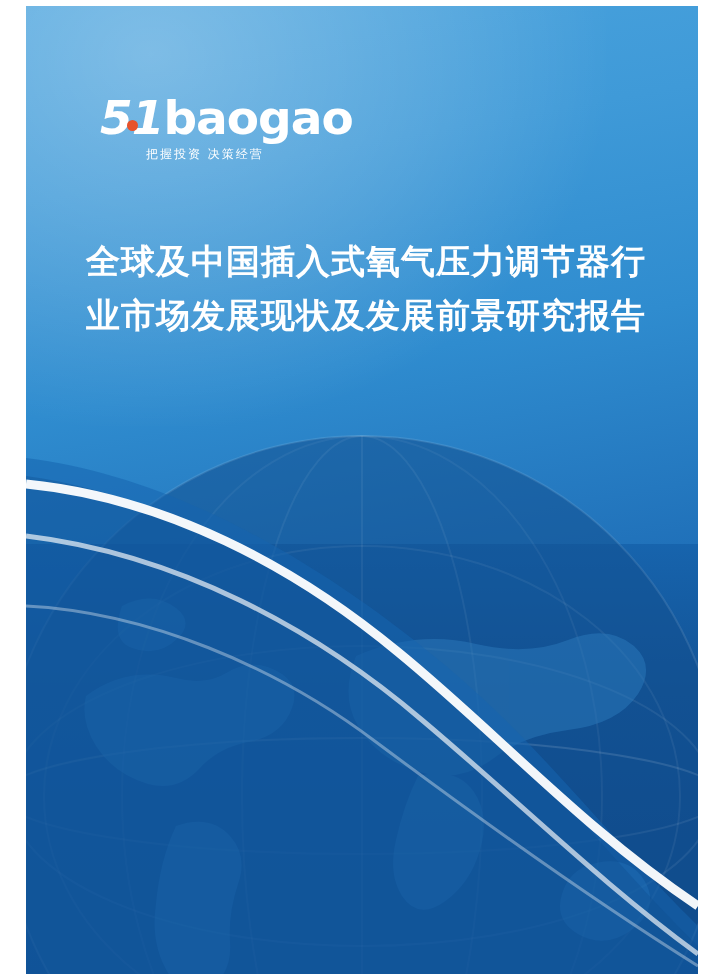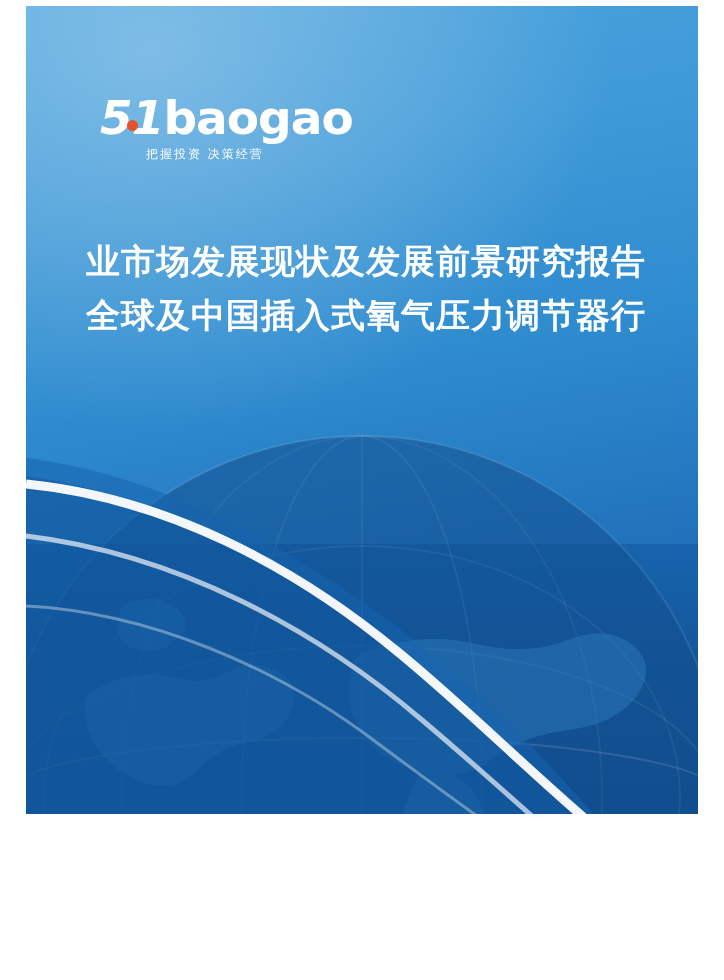--- a/index.html
+++ b/index.html
@@ -9,21 +9,21 @@
   }
   body {
     width: 724px;
     height: 980px;
     font-family: "Liberation Sans", sans-serif;
   }
 
   .cover {
     position: relative;
     width: 724px;
-    height: 814px;
+    height: 980px;
     overflow: hidden;
     background: #ffffff;
   }
 
   
   .panel {
     position: absolute;
     left: 26px;
     top: 6px;
     width: 672px;
@@ -173,18 +173,18 @@
       <path d="M0 600 C 120 606, 250 660, 350 736 C 452 812, 560 890, 672 960" fill="none" stroke="#ffffff" stroke-width="3" stroke-opacity="0.35"></path>
     </svg>
 
     <div class="logo">
       <div class="logo-main"><span class="logo-51">51</span><span>baogao</span></div>
       <div class="logo-dot"></div>
       <div class="logo-sub">把握投资 决策经营</div>
     </div>
 
     <div class="title">
+      <div>全球及中国插入式氧气压力调节器行</div>
       <div>业市场发展现状及发展前景研究报告</div>
-      <div>全球及中国插入式氧气压力调节器行</div>
     </div>
 
   </div>
 </div>
 
 </body></html>

